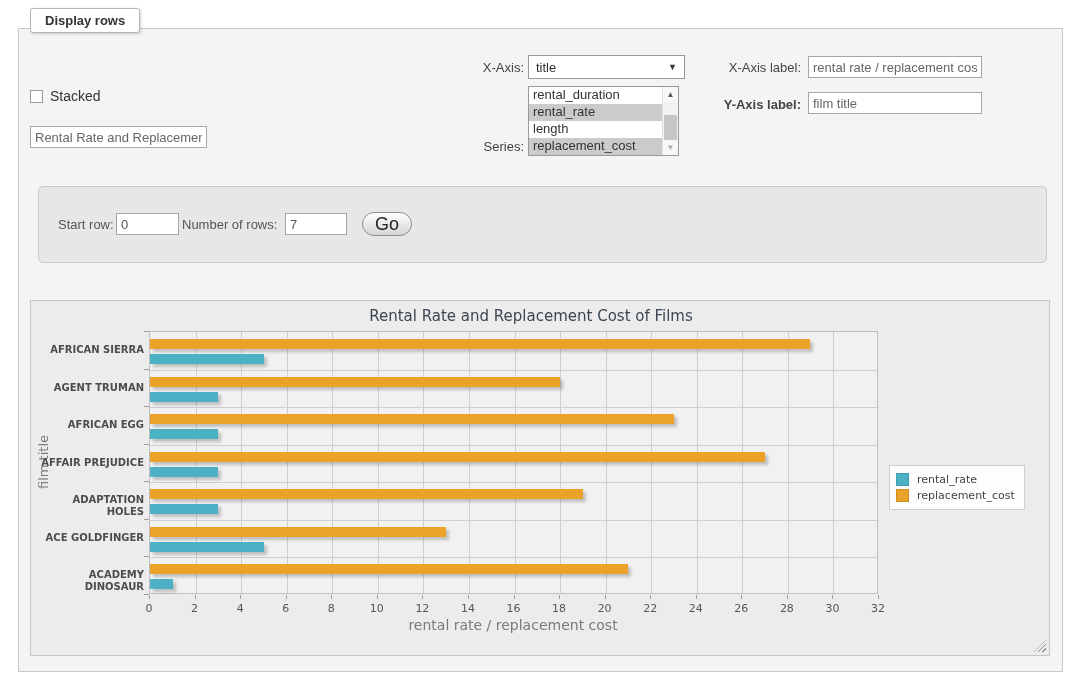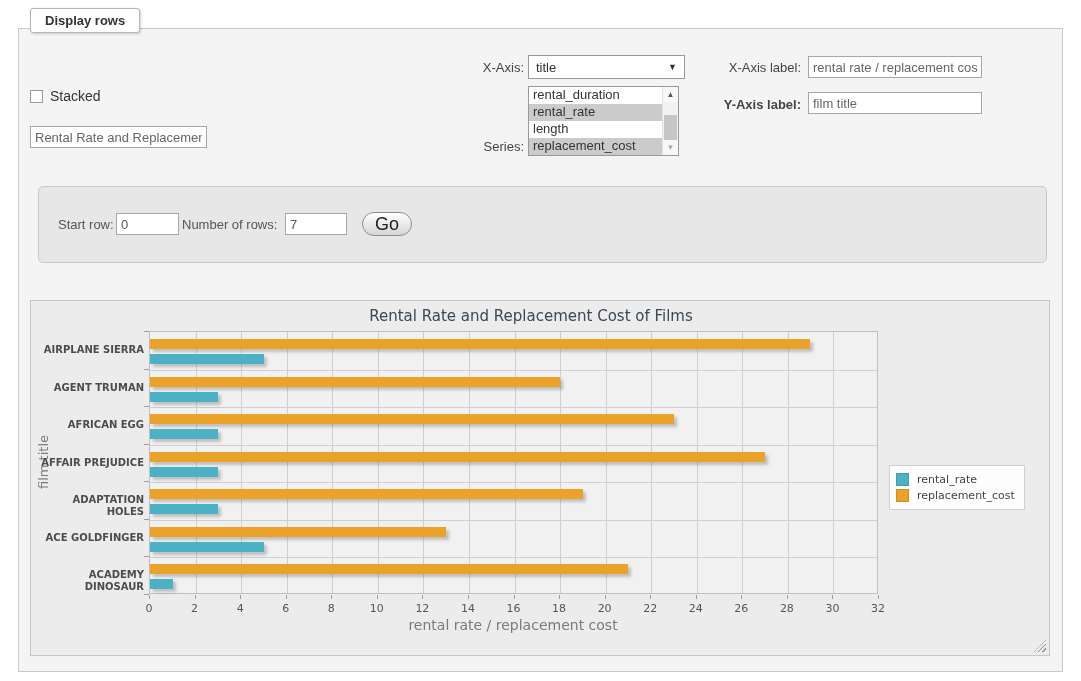--- a/index.html
+++ b/index.html
@@ -161,21 +161,21 @@
         <div class="bar" style="top: 119.714px; width: 614.866px; background: rgb(234, 162, 40);"></div>
         <div class="bar" style="top: 134.714px; width: 68.1159px; background: rgb(75, 178, 197);"></div>
         <div class="bar" style="top: 157.286px; width: 432.616px; background: rgb(234, 162, 40);"></div>
         <div class="bar" style="top: 172.286px; width: 68.1159px; background: rgb(75, 178, 197);"></div>
         <div class="bar" style="top: 194.857px; width: 295.928px; background: rgb(234, 162, 40);"></div>
         <div class="bar" style="top: 209.857px; width: 113.678px; background: rgb(75, 178, 197);"></div>
         <div class="bar" style="top: 232.429px; width: 478.178px; background: rgb(234, 162, 40);"></div>
         <div class="bar" style="top: 247.429px; width: 22.5534px; background: rgb(75, 178, 197);"></div>
       </div>
     <div>
-        <div class="cat-label" style="left: 1px; top: 43px;">AIRPLANE SIERRA</div>
+        <div class="cat-label" style="left: 1px; top: 43px;">AFRICAN SIERRA</div>
         <div class="y-tick" style="top: 30px;"></div>
         <div class="cat-label" style="left: 1px; top: 80.5714px;">AGENT TRUMAN</div>
         <div class="y-tick" style="top: 67.5714px;"></div>
         <div class="cat-label" style="left: 1px; top: 118.143px;">AFRICAN EGG</div>
         <div class="y-tick" style="top: 105.143px;"></div>
         <div class="cat-label" style="left: 1px; top: 155.714px;">AFFAIR PREJUDICE</div>
         <div class="y-tick" style="top: 142.714px;"></div>
         <div class="cat-label" style="left: 1px; top: 193.286px;">ADAPTATION HOLES</div>
         <div class="y-tick" style="top: 180.286px;"></div>
         <div class="cat-label" style="left: 1px; top: 230.857px;">ACE GOLDFINGER</div>

